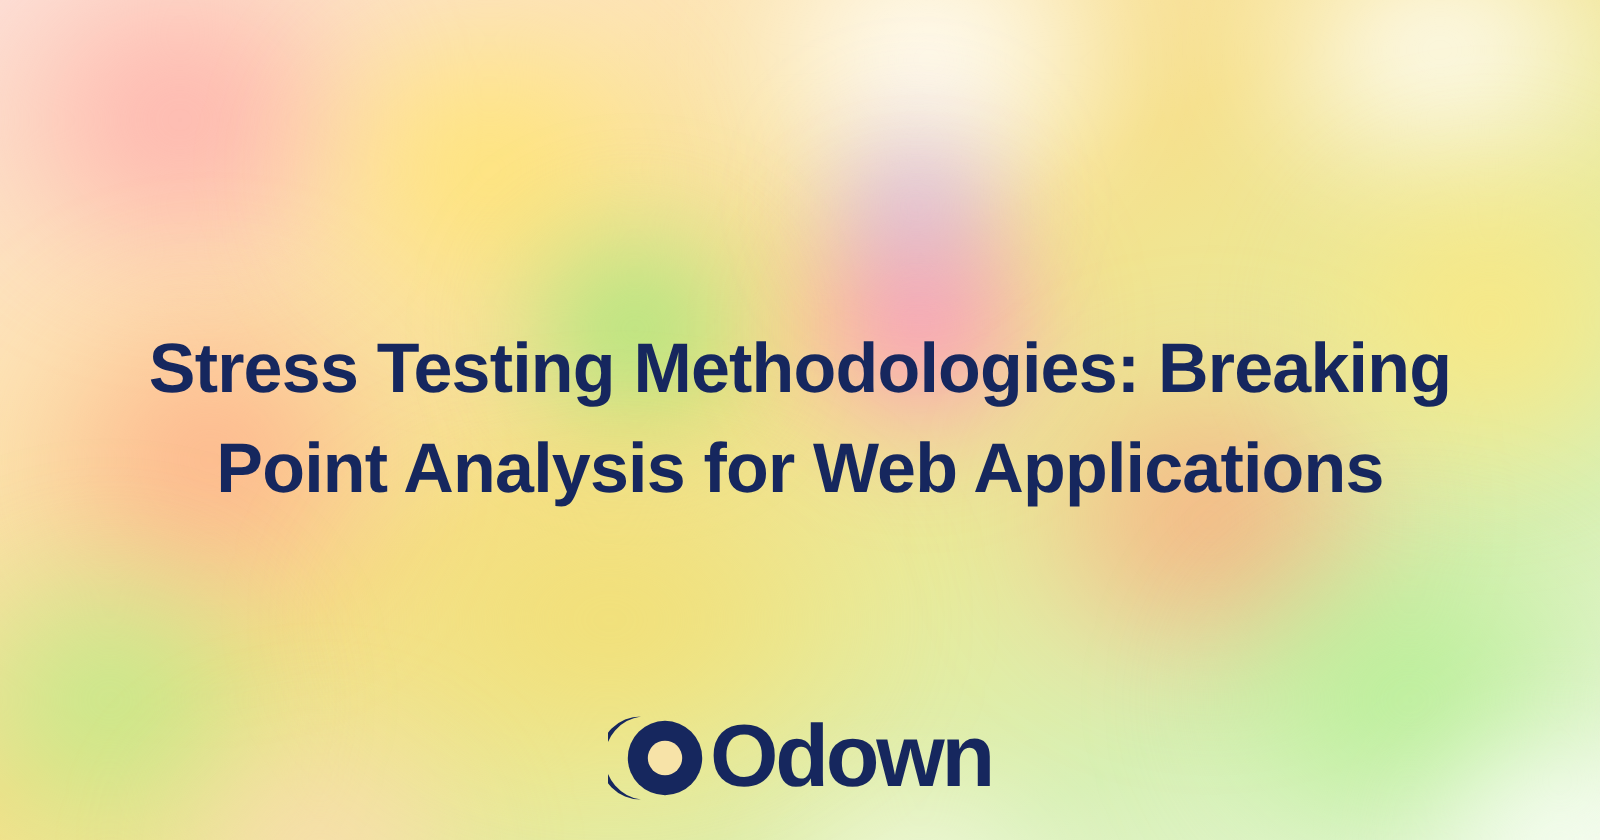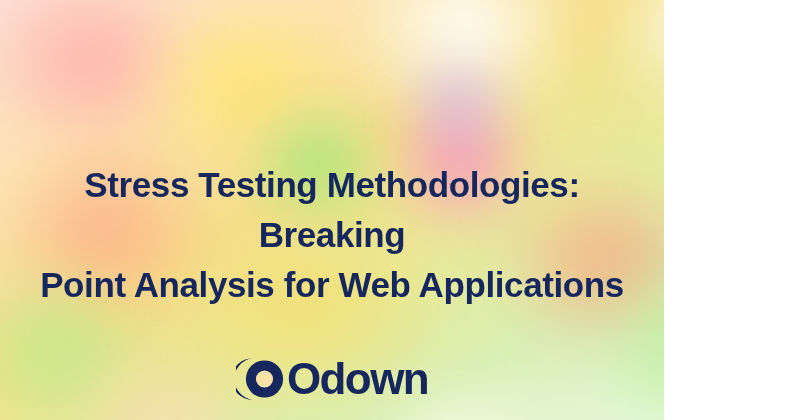--- a/index.html
+++ b/index.html
@@ -7,21 +7,21 @@
     margin: 0;
     padding: 0;
     background: #ffffff;
   }
   body {
     font-family: "Liberation Sans", sans-serif;
   }
 
   #cover {
     position: relative;
-    width: 664px;
+    width: 800px;
     height: 420px;
     overflow: hidden;
     background: #fdf6e6;
   }
 
   
   .bg-layer {
     position: absolute;
     inset: 0;
     pointer-events: none;

